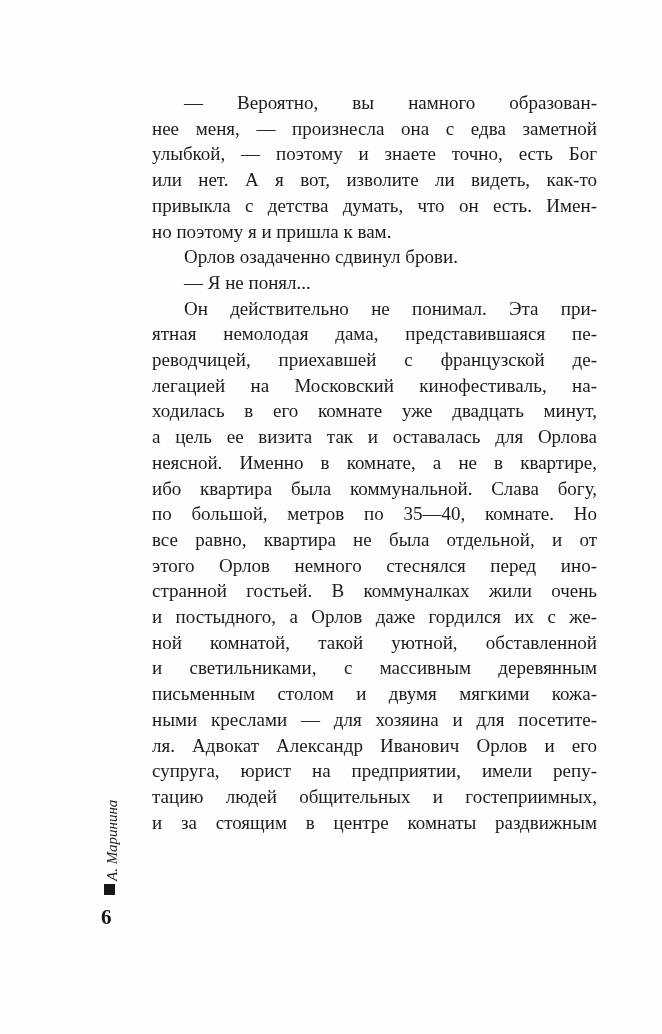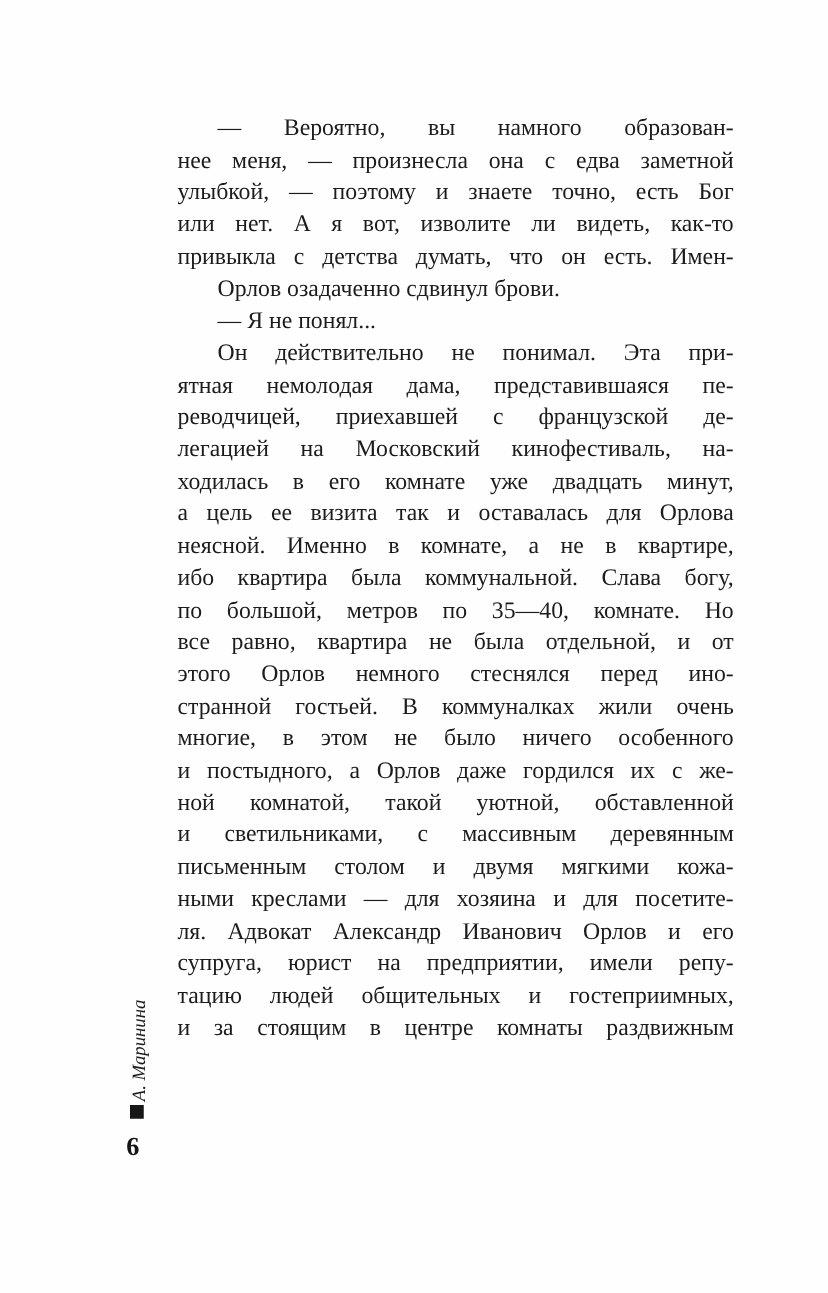--- a/index.html
+++ b/index.html
@@ -11,21 +11,21 @@
     position: relative;
     width: 662px;
     height: 1034px;
     background: #fefefe;
     overflow: hidden;
     font-family: "Liberation Serif", "DejaVu Serif", serif;
     color: #1c1c1c;
   }
   .text-block {
     position: absolute;
-    left: 142px;
+    left: 152px;
     top: 90px;
     width: 445px;
     font-size: 19px;
     line-height: 25.7px;
   }
   .line {
     text-align: justify;
     text-align-last: justify;
     white-space: normal;
     min-height: 25.7px;
@@ -68,35 +68,35 @@
 </head>
 <body>
 
 <div class="page">
   <div class="text-block">
       <div class="line indent">— Вероятно, вы намного образован-</div>
       <div class="line">нее меня, — произнесла она с едва заметной</div>
       <div class="line">улыбкой, — поэтому и знаете точно, есть Бог</div>
       <div class="line">или нет. А я вот, изволите ли видеть, как-то</div>
       <div class="line">привыкла с детства думать, что он есть. Имен-</div>
+      <div class="line end">но поэтому я и пришла к вам.</div>
       <div class="line indent end">Орлов озадаченно сдвинул брови.</div>
       <div class="line indent end">— Я не понял...</div>
       <div class="line indent">Он действительно не понимал. Эта при-</div>
       <div class="line">ятная немолодая дама, представившаяся пе-</div>
       <div class="line">реводчицей, приехавшей с французской де-</div>
       <div class="line">легацией на Московский кинофестиваль, на-</div>
       <div class="line">ходилась в его комнате уже двадцать минут,</div>
       <div class="line">а цель ее визита так и оставалась для Орлова</div>
       <div class="line">неясной. Именно в комнате, а не в квартире,</div>
       <div class="line">ибо квартира была коммунальной. Слава богу,</div>
       <div class="line">по большой, метров по 35—40, комнате. Но</div>
       <div class="line">все равно, квартира не была отдельной, и от</div>
       <div class="line">этого Орлов немного стеснялся перед ино-</div>
       <div class="line">странной гостьей. В коммуналках жили очень</div>
-      <div class="line">многие, в этом не было ничего особенного</div>
       <div class="line">и постыдного, а Орлов даже гордился их с же-</div>
       <div class="line">ной комнатой, такой уютной, обставленной</div>
       <div class="line">и светильниками, с массивным деревянным</div>
       <div class="line">письменным столом и двумя мягкими кожа-</div>
       <div class="line">ными креслами — для хозяина и для посетите-</div>
       <div class="line">ля. Адвокат Александр Иванович Орлов и его</div>
       <div class="line">супруга, юрист на предприятии, имели репу-</div>
       <div class="line">тацию людей общительных и гостеприимных,</div>
       <div class="line">и за стоящим в центре комнаты раздвижным</div>
     </div>

